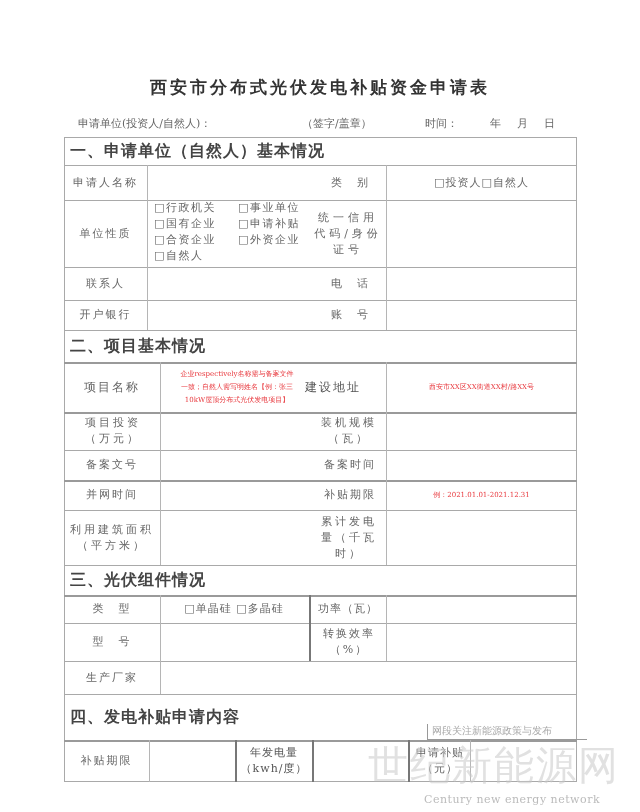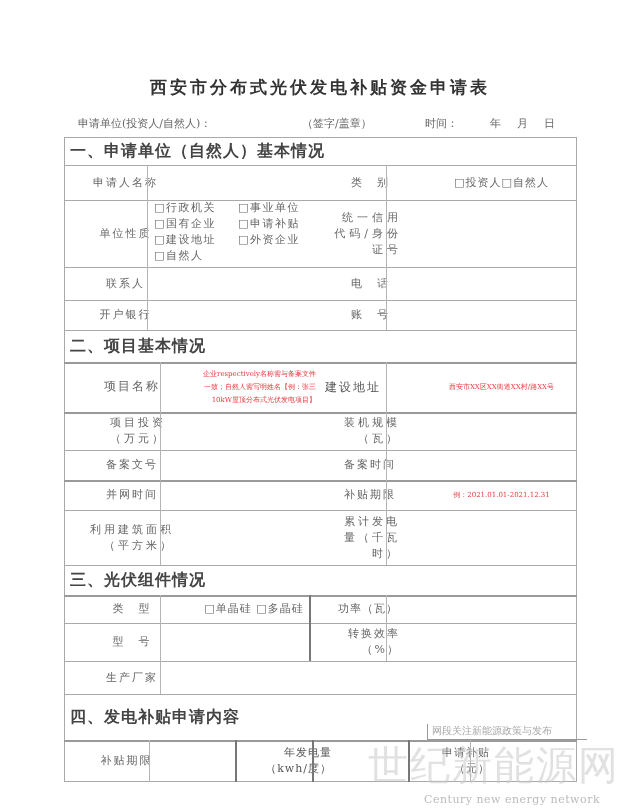--- a/index.html
+++ b/index.html
@@ -13,21 +13,21 @@
     font-family:"DejaVu Sans", sans-serif;
   }
   .subline {
     position:absolute; top:116px; left:0; width:640px; height:18px;
     font-size:11px; color:#666;
   }
   .subline span { position:absolute; white-space:nowrap; }
   .tbl { position:absolute; border:1px solid #a9a9a9; box-sizing:border-box; }
   .cell {
     position:absolute; box-sizing:border-box; display:flex; align-items:center; justify-content:center;
-    text-align:right; font-size:11px; color:#666; line-height:16px; letter-spacing:2px;margin-left:20px;
+    text-align:center; font-size:11px; color:#666; line-height:16px; letter-spacing:2px;
   }
   .hline { position:absolute; height:0; border-top:1px solid #a9a9a9; }
   .hline.thick { border-top:2px solid #9a9a9a; }
   .vline { position:absolute; width:0; border-left:1px solid #b5b5b5; }
   .vline.dark { border-left:2px solid #777; }
   .sec {
     position:absolute; font-size:16px; font-weight:bold; color:#444; letter-spacing:1px;
     display:flex; align-items:center; padding-left:6px; box-sizing:border-box;
   }
   .red { color:#e8383d; letter-spacing:0; font-size:7px; line-height:13px; }
@@ -71,21 +71,21 @@
 <div class="cell" style="left:310px; top:165px; width:76px; height:35px; justify-content:flex-end; padding-right:16px;">类　别</div>
 <div class="cell" style="left:386px; top:165px; width:191px; height:35px; letter-spacing:1px;">□投资人□自然人</div>
 <div class="hline" style="left:64px; top:200px; width:513px;"></div>
 
 <div class="cell" style="left:64px; top:200px; width:83px; height:67px;">单位性质</div>
 <div class="opts" style="left:152px; top:200px; width:160px; height:67px;">
   <div style="left:2px; top:0px;">□行政机关</div>
   <div style="left:86px; top:0px;">□事业单位</div>
   <div style="left:2px; top:16px;">□国有企业</div>
   <div style="left:86px; top:16px;">□申请补贴</div>
-  <div style="left:2px; top:32px;">□建设地址</div>
+  <div style="left:2px; top:32px;">□合资企业</div>
   <div style="left:86px; top:32px;">□外资企业</div>
   <div style="left:2px; top:48px;">□自然人</div>
 </div>
 <div class="cell" style="left:314px; top:200px; width:68px; height:67px; letter-spacing:4px;">统一信用代码/身份证号</div>
 <div class="cell" style="left:386px; top:200px; width:191px; height:67px;"></div>
 <div class="hline" style="left:64px; top:267px; width:513px;"></div>
 
 <div class="cell" style="left:64px; top:267px; width:83px; height:33px;">联系人</div>
 <div class="cell" style="left:147px; top:267px; width:163px; height:33px;"></div>
 <div class="cell" style="left:310px; top:267px; width:76px; height:33px; justify-content:flex-end; padding-right:16px;">电　话</div>
@@ -97,21 +97,21 @@
 <div class="cell" style="left:310px; top:300px; width:76px; height:30px; justify-content:flex-end; padding-right:16px;">账　号</div>
 <div class="cell" style="left:386px; top:300px; width:191px; height:30px;"></div>
 
 <div class="vline" style="left:147px; top:165px; height:165px;"></div>
 <div class="vline" style="left:386px; top:165px; height:165px;"></div>
 <div class="hline" style="left:64px; top:330px; width:513px;"></div>
 
 <div class="sec" style="left:64px; top:330px; width:513px; height:32px;">二、项目基本情况</div>
 <div class="hline thick" style="left:64px; top:362px; width:513px;"></div>
 
-<div class="cell" style="left:64px; top:362px; width:96px; height:50px; font-size:12px;font-family:Liberation Mono, monospace;">项目名称</div>
+<div class="cell" style="left:64px; top:362px; width:96px; height:50px; font-size:12px;">项目名称</div>
 <div class="cell red" style="left:162px; top:362px; width:150px; height:50px; padding:0 16px;">企业respectively名称需与备案文件一致；自然人需写明姓名【例：张三 10kW屋顶分布式光伏发电项目】</div>
 <div class="cell" style="left:296px; top:362px; width:74px; height:50px; font-size:12px; color:#555;">建设地址</div>
 <div class="cell red" style="left:386px; top:362px; width:191px; height:50px;">西安市XX区XX街道XX村/路XX号</div>
 <div class="hline thick" style="left:64px; top:412px; width:513px;"></div>
 
 <div class="cell" style="left:80px; top:412px; width:66px; height:38px; letter-spacing:3px;">项目投资（万元）</div>
 <div class="cell" style="left:160px; top:412px; width:150px; height:38px;"></div>
 <div class="cell" style="left:318px; top:412px; width:62px; height:38px; letter-spacing:3px;">装机规模（瓦）</div>
 <div class="cell" style="left:386px; top:412px; width:191px; height:38px;"></div>
 <div class="hline" style="left:64px; top:450px; width:513px;"></div>

